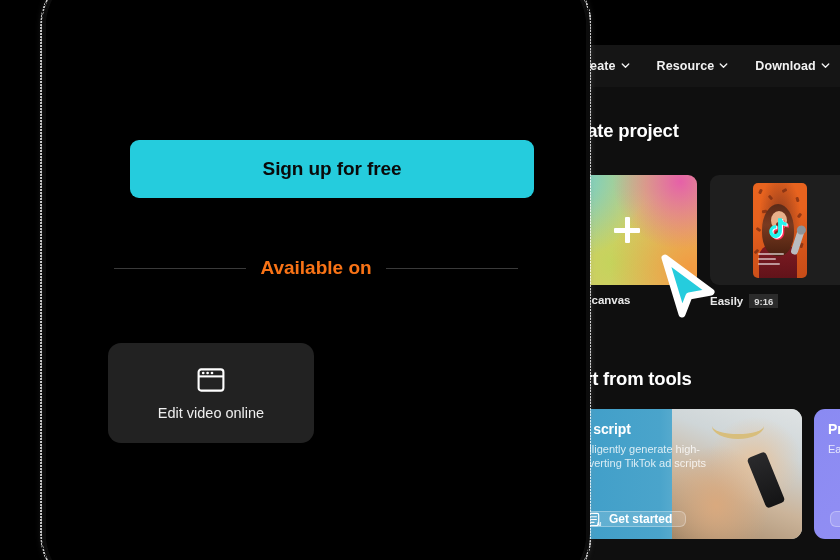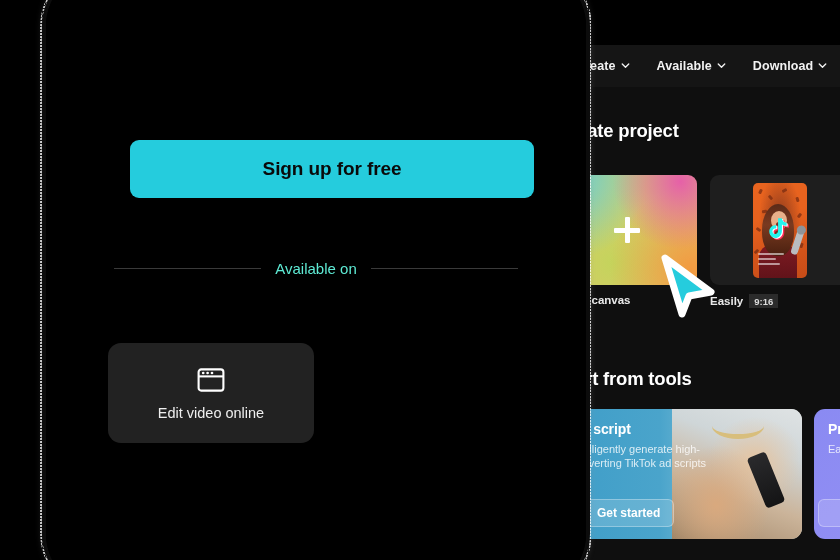--- a/index.html
+++ b/index.html
@@ -128,21 +128,21 @@
 
   .tool-title {
     position:absolute; left:14px; top:12px; color:#ffffff;
     font-size:14px; font-weight:700; letter-spacing:-0.1px; white-space:nowrap;
   }
   .tool-desc {
     position:absolute; left:14px; top:34px; width:150px;
     color:rgba(255,255,255,0.80); font-size:11px; line-height:13.5px; font-weight:400;
   }
   .tool-btn {
-    position:absolute; left:4px; bottom:12px; height:28px;
+    position:absolute; left:16px; bottom:12px; height:16px;
     display:flex; align-items:center; gap:7px; padding:0 13px;
     border-radius:6px; background:rgba(255,255,255,0.16);
     border:1px solid rgba(255,255,255,0.30);
     color:#ffffff; font-size:12px; font-weight:700; cursor:pointer; white-space:nowrap;margin-top:6px;
   }
   .tool-btn .ai-ico { width:15px; height:15px; flex:0 0 auto; }
 
   
   #phone {
     position:absolute; left:46px; top:-30px; width:540px; height:620px;
@@ -175,21 +175,21 @@
     background:#25ccdd; border-radius:9px; border:none;
     color:#0a0a0a; font-size:19px; font-weight:700; letter-spacing:-0.1px;
     cursor:pointer; display:flex; align-items:center; justify-content:center;
   }
 
   .avail-row {
     position:absolute; left:68px; top:288px; width:404px; height:20px;
     display:flex; align-items:center; gap:14px;
   }
   .avail-line { flex:1; height:1px; background:#3a3a3a; }
-  .avail-text { color:#5eead4; font-size:15px; font-weight:400; white-space:nowrap; }
+  .avail-text { color:#f97316; font-size:19px; font-weight:700; white-space:nowrap; }
 
   .dl-row { position:absolute; left:62px; top:373px; width:484px; display:flex; gap:23px; }
   .dl-card {
     width:206px; height:100px; background:#222222; border-radius:13px;
     display:flex; flex-direction:column; align-items:center; justify-content:center;
     gap:10px; cursor:pointer;
   }
   .dl-ico { width:30px; height:30px; display:flex; align-items:center; justify-content:center; }
   .dl-label { color:#efefef; font-size:14.5px; font-weight:400; white-space:nowrap; }
 
@@ -209,21 +209,21 @@
         <div class="nav-items">
           <div class="nav-item">
             <span>Create</span>
             <span class="chev">
               <svg viewBox="0 0 10 10" width="9" height="9">
                   <path d="M1.4 3.4 L5 7 L8.6 3.4" fill="none" stroke="#f2f2f2" stroke-width="1.5" stroke-linecap="round" stroke-linejoin="round"></path>
                 </svg>
             </span>
           </div>
           <div class="nav-item">
-            <span>Available</span>
+            <span>Resource</span>
             <span class="chev">
               <svg viewBox="0 0 10 10" width="9" height="9">
                   <path d="M1.4 3.4 L5 7 L8.6 3.4" fill="none" stroke="#f2f2f2" stroke-width="1.5" stroke-linecap="round" stroke-linejoin="round"></path>
                 </svg>
             </span>
           </div>
           <div class="nav-item">
             <span>Download</span>
             <span class="chev">
               <svg viewBox="0 0 10 10" width="9" height="9">

